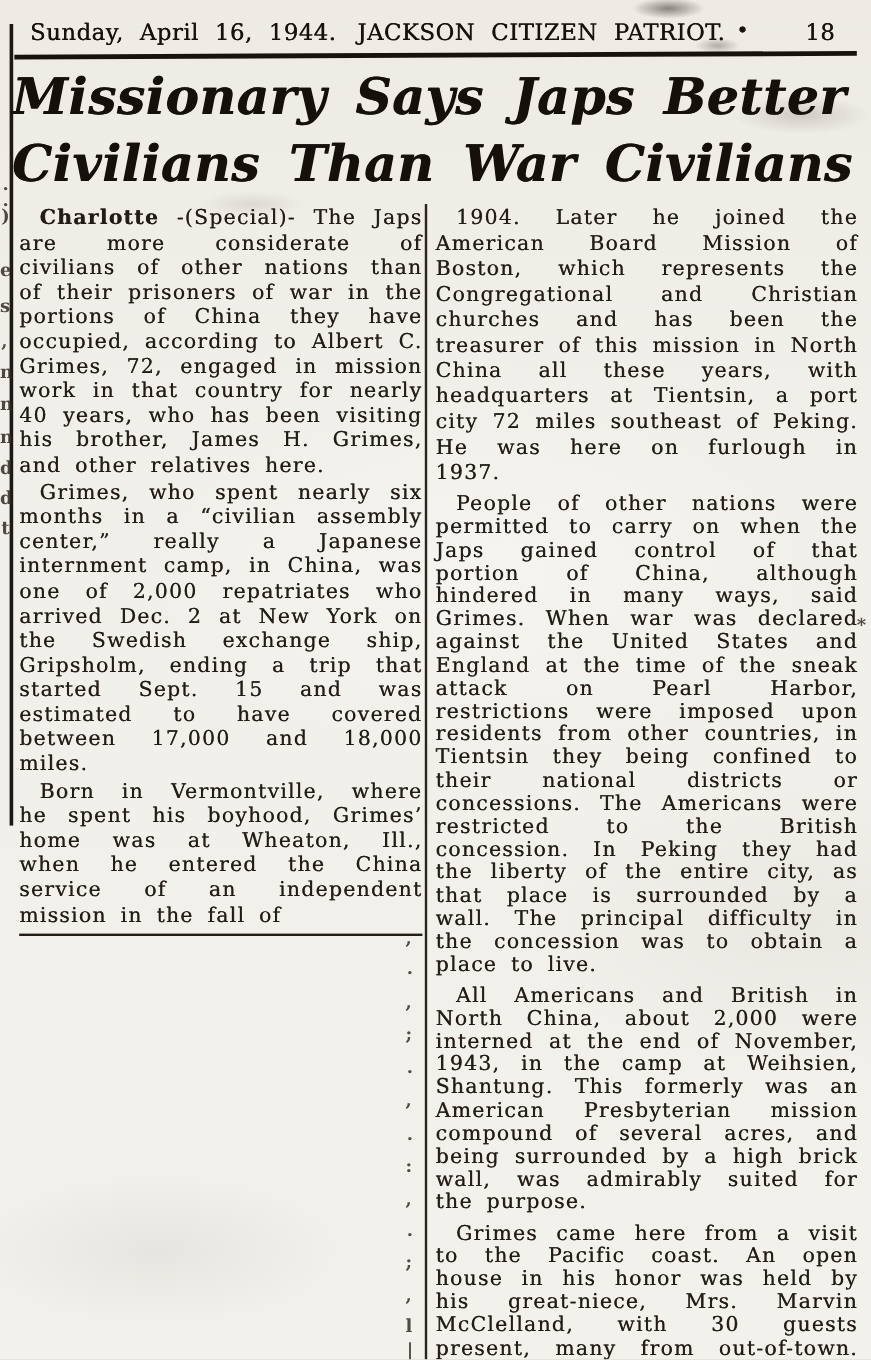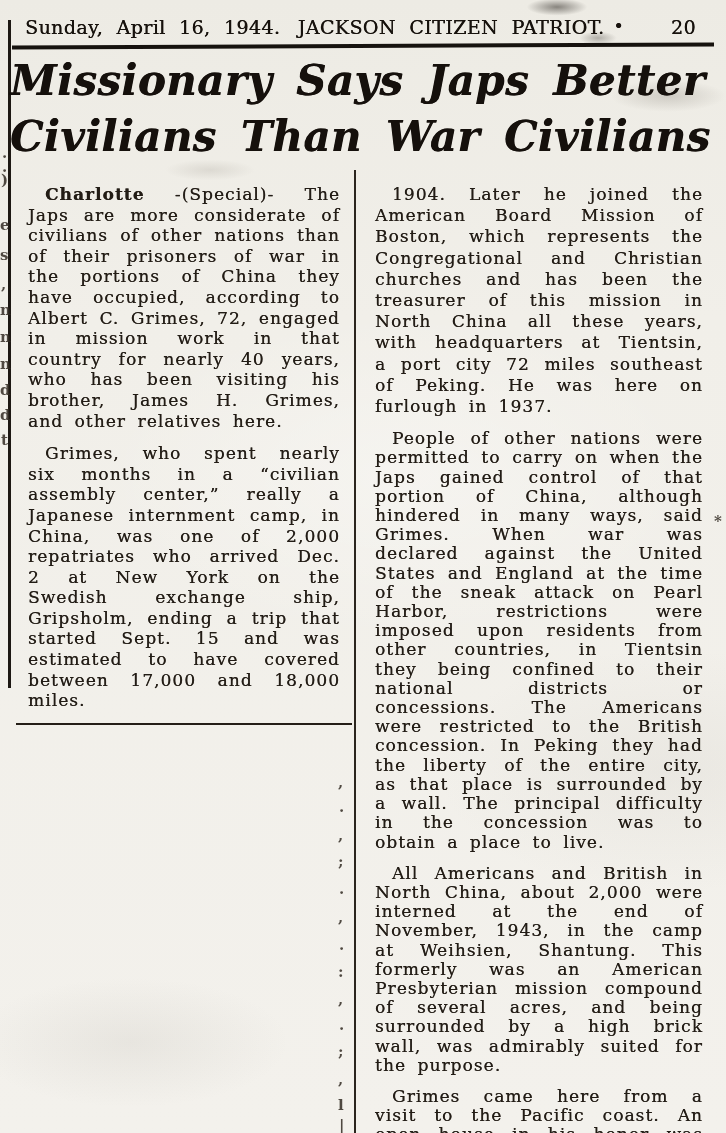--- a/index.html
+++ b/index.html
@@ -33,21 +33,21 @@
   .masthead .pagenum{position:absolute;right:6px;top:0;}
   
   .headline{position:absolute;left:10px;top:53px;width:712px;
     font-weight:bold;font-style:italic;font-size:42px;line-height:56px;
     letter-spacing:.4px;word-spacing:9px;color:#15100c;white-space:nowrap;
     text-shadow:.5px 0 0 currentColor;}
   
   .col{position:absolute;top:172px;text-align:justify;
     font-size:17px;letter-spacing:1.05px;word-spacing:5px;color:#221c15;
     text-shadow:.25px 0 0 rgba(25,18,12,.8);}
-  .col p{margin:12px;text-indent:17px;}
+  .col p{margin:0;text-indent:17px;}
   .col-left{left:16px;width:336px;line-height:20.6px;}
   .col-left p + p{margin-top:2px;}
   .col-right{left:363px;width:352px;line-height:19.2px;}
   .col-right p + p{margin-top:6px;}
   .col-right .p-loose{line-height:21.2px;}
   .lead-word{font-weight:bold;}
   .left-end-rule{margin-top:5px;height:2px;background:#241e17;width:100%;}
   
   .frag{position:absolute;font-size:15px;font-weight:bold;color:#332c24;opacity:.85;line-height:14px;}
 </style>
@@ -57,31 +57,32 @@
 <div id="clipping">
 
   <div class="edge-rule-left"></div>
   <div class="masthead-rule"></div>
   <div class="column-rule"></div>
 
   <div class="masthead">
     <span>Sunday, April 16, 1944.</span>
     <span class="paper">JACKSON CITIZEN PATRIOT.</span>
     <span class="bullet">•</span>
-    <span class="pagenum">20</span>
+    <span class="pagenum">18</span>
   </div>
 
   <div class="headline">
     <div>Missionary Says Japs Better to</div>
     <div>Civilians Than War Civilians</div>
   </div>
 
   <div class="col col-left">
     <p><span class="lead-word">Charlotte</span><span> -(Special)- The Japs are more considerate of civilians of other nations than of their prisoners of war in the portions of China they have occupied, according to Albert C. Grimes, 72, engaged in mission work in that country for nearly 40 years, who has been visiting his brother, James H. Grimes, and other relatives here.</span></p>
     <p>Grimes, who spent nearly six months in a “civilian assembly center,” really a Japanese internment camp, in China, was one of 2,000 repatriates who arrived Dec. 2 at New York on the Swedish exchange ship, Gripsholm, ending a trip that started Sept. 15 and was estimated to have covered between 17,000 and 18,000 miles.</p>
+    <p>Born in Vermontville, where he spent his boyhood, Grimes’ home was at Wheaton, Ill., when he entered the China service of an independent mission in the fall of</p>
     <div class="left-end-rule"></div>
   </div>
 
   <div class="col col-right">
     <p class="p-loose">1904. Later he joined the American Board Mission of Boston, which represents the Congregational and Christian churches and has been the treasurer of this mission in North China all these years, with headquarters at Tientsin, a port city 72 miles southeast of Peking. He was here on furlough in 1937.</p>
     <p>People of other nations were permitted to carry on when the Japs gained control of that portion of China, although hindered in many ways, said Grimes. When war was declared against the United States and England at the time of the sneak attack on Pearl Harbor, restrictions were imposed upon residents from other countries, in Tientsin they being confined to their national districts or concessions. The Americans were restricted to the British concession. In Peking they had the liberty of the entire city, as that place is surrounded by a wall. The principal difficulty in the concession was to obtain a place to live.</p>
     <p>All Americans and British in North China, about 2,000 were interned at the end of November, 1943, in the camp at Weihsien, Shantung. This formerly was an American Presbyterian mission compound of several acres, and being surrounded by a high brick wall, was admirably suited for the purpose.</p>
     <p>Grimes came here from a visit to the Pacific coast. An open house in his honor was held by his great-niece, Mrs. Marvin McClelland, with 30 guests present, many from out-of-town. He left for Boston, where he will continue his connection with the American Board Mission by assisting in the treasury department.</p>
 
   </div>

